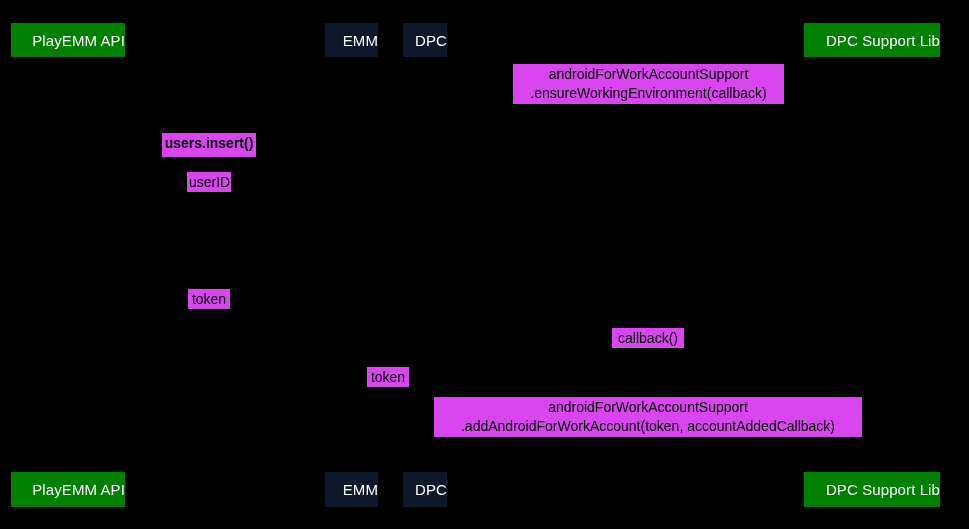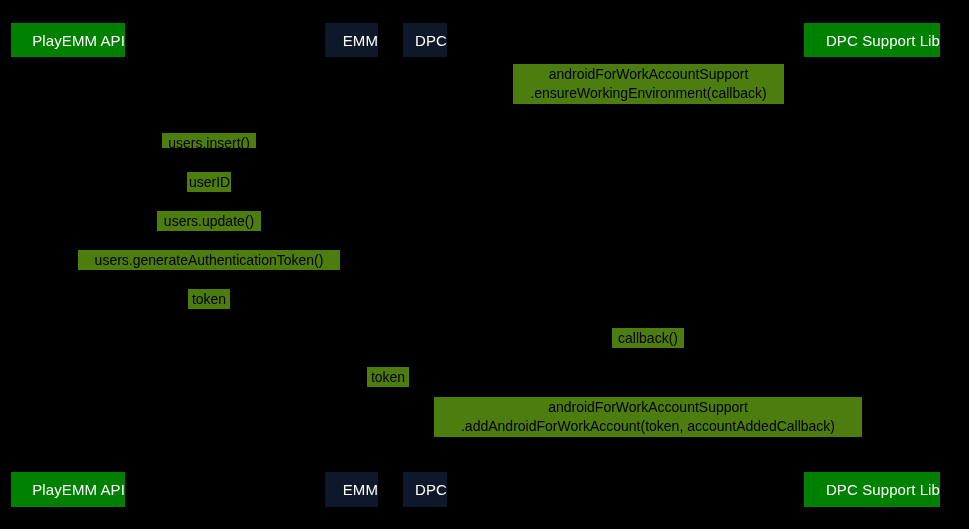--- a/index.html
+++ b/index.html
@@ -35,21 +35,21 @@
     letter-spacing: 0.1px;
     white-space: nowrap;
     user-select: none;
   }
   .participant.green { background: #008000; }
   .participant.blue  { background: #0f172a; }
 
   .msg-label {
     position: absolute;
     box-sizing: border-box;
-    background: #4d7c0f;
+    background: #d946ef;
     color: #000000;
     font-size: 14px;
     line-height: 19px;
     text-align: center;
     white-space: pre;
     padding: 1px 2px;
     user-select: none;
   }
   .msg-label.two-line {
     line-height: 19px;
@@ -82,27 +82,25 @@
   </div>
 
   <div class="lifeline" style="left:68px; top:57px; height:415px;"></div>
   <div class="lifeline" style="left:351px; top:57px; height:415px;"></div>
   <div class="lifeline" style="left:425px; top:57px; height:415px;"></div>
   <div class="lifeline" style="left:872px; top:57px; height:415px;"></div>
 
   <div class="msg-label two-line" style="left:513px; top:64px; width:271px; height:40px;">androidForWorkAccountSupport
 .ensureWorkingEnvironment(callback)</div>
 
-  <div class="msg-label" style="left:162px; top:133px; width:94px; height:15px;">users.insert()</div>
+  <div class="msg-label" style="left:162px; top:133px; width:94px; height:24px;font-weight:bold;">users.insert()</div>
 
   <div class="msg-label" style="left:187px; top:172px; width:44px; height:20px;">userID</div>
 
-  <div class="msg-label" style="left:157px; top:211px; width:104px; height:20px;">users.update()</div>
 
-  <div class="msg-label" style="left:78px; top:250px; width:262px; height:20px;">users.generateAuthenticationToken()</div>
 
   <div class="msg-label" style="left:188px; top:289px; width:42px; height:20px;">token</div>
 
   <div class="msg-label" style="left:612px; top:328px; width:72px; height:20px;">callback()</div>
 
   <div class="msg-label" style="left:367px; top:367px; width:42px; height:20px;">token</div>
 
   <div class="msg-label two-line" style="left:434px; top:397px; width:428px; height:40px;">androidForWorkAccountSupport
 .addAndroidForWorkAccount(token, accountAddedCallback)</div>
 

